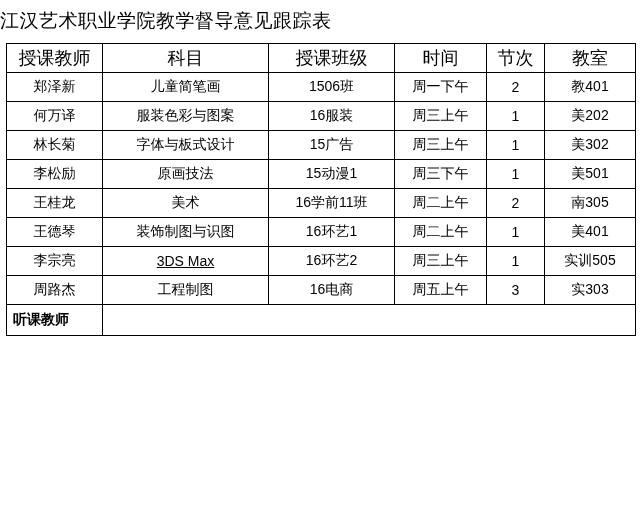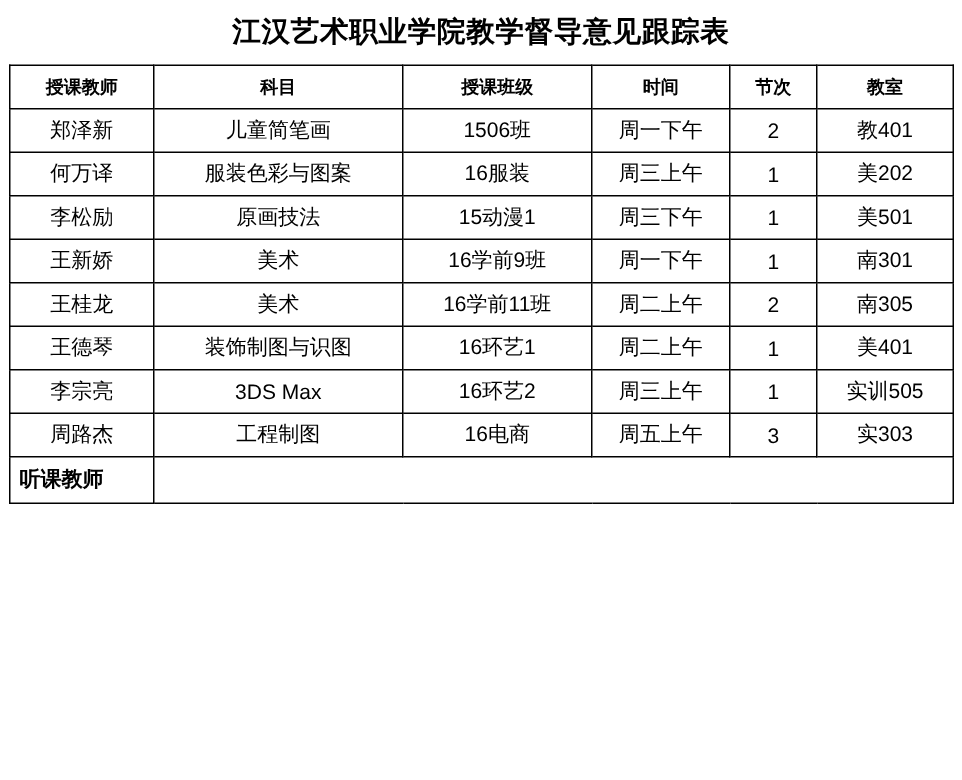--- a/index.html
+++ b/index.html
@@ -14,23 +14,22 @@
     color: #000000;
     overflow: hidden;
   }
   .page {
     width: 641px;
     height: 520px;
     position: relative;
     box-sizing: border-box;
   }
   .doc-title {
-    text-align: center;
     font-size: 19px;
-    font-weight: bold;
+    font-weight: normal;
     letter-spacing: 0.5px;
     padding-top: 8px;
     padding-bottom: 9px;
     font-family: "Liberation Serif", serif;
   }
   table.sched {
     border-collapse: collapse;
     margin: 0 6px;
     width: 629px;
     table-layout: fixed;
@@ -40,34 +39,35 @@
     height: 28px;
     font-size: 14px;
     text-align: center;
     vertical-align: middle;
     padding: 0 2px;
     font-family: "Liberation Sans", sans-serif;
     white-space: nowrap;
     overflow: hidden;
   }
   table.sched th {
-    font-weight: bold;
-    font-size: 12px;
+    font-weight: normal;
+    font-size: 18px;
   }
   
   col.c0 { width: 96px; }
   col.c1 { width: 166px; }
   col.c2 { width: 126px; }
   col.c3 { width: 92px; }
   col.c4 { width: 58px; }
   col.c5 { width: 91px; }
 
   .mono {
     font-family: "Liberation Mono", monospace;
     font-size: 13px;
+    text-decoration: underline;
   }
   tr.footer-row td {
     height: 30px;
   }
   tr.footer-row td.label {
     font-weight: bold;
     font-size: 14px;
     text-align: left;
     padding-left: 6px;
   }
@@ -112,34 +112,34 @@
       </tr>
       <tr>
         <td>何万译</td>
         <td>服装色彩与图案</td>
         <td>16服装</td>
         <td>周三上午</td>
         <td>1</td>
         <td>美202</td>
       </tr>
       <tr>
+        <td>林长菊</td>
+        <td>字体与板式设计</td>
+        <td>15广告</td>
+        <td>周三上午</td>
+        <td>1</td>
+        <td>美302</td>
+      </tr>
+      <tr>
         <td>李松励</td>
         <td>原画技法</td>
         <td>15动漫1</td>
         <td>周三下午</td>
         <td>1</td>
         <td>美501</td>
-      </tr>
-      <tr>
-        <td>王新娇</td>
-        <td>美术</td>
-        <td>16学前9班</td>
-        <td>周一下午</td>
-        <td>1</td>
-        <td>南301</td>
       </tr>
       <tr>
         <td>王桂龙</td>
         <td>美术</td>
         <td>16学前11班</td>
         <td>周二上午</td>
         <td>2</td>
         <td>南305</td>
       </tr>
       <tr>

